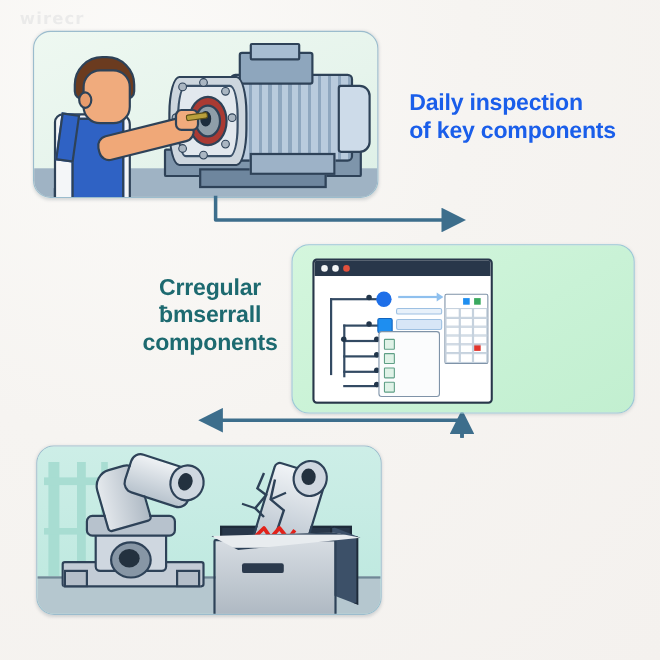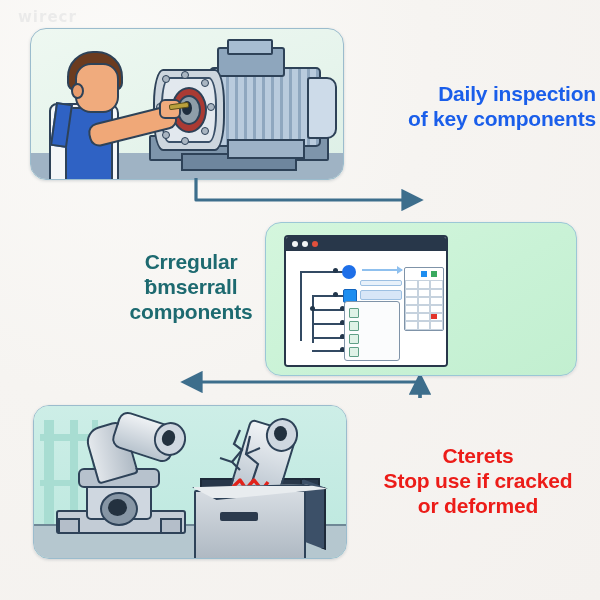--- a/index.html
+++ b/index.html
@@ -74,21 +74,21 @@
     font-weight: 700;
     line-height: 1.18;
     letter-spacing: -.2px;
     white-space: pre-line;
   }
   .cap-top {
     left: 372px; top: 82px;
     width: 224px;
     font-size: 21px;
     color: #1a5eea;
-    text-align: right;
+    text-align: left;
   }
   .cap-mid-left {
     left: 96px;  top: 250px;
     width: 190px;
     font-size: 21px;
     color: #1d6a70;
     text-align: center;
   }
   .cap-mid-right {
     left: 455px; top: 272px;
@@ -404,17 +404,14 @@
     </svg>
     <svg class="il crack-red" viewBox="0 0 40 14" xmlns="http://www.w3.org/2000/svg">
       <path d="M2,10 L10,2 L16,11 L24,2 L32,12 L38,4" fill="none" stroke="#e2221a" stroke-width="3.4" stroke-linejoin="round"></path>
     </svg>
     <div class="il bin-side"></div>
     <div class="il bin-body"></div>
     <div class="il bin-lip"></div>
     <div class="il bin-slot"></div>
   </div>
 
-  <div class="caption cap-bottom">Cterets
-Stop use if cracked
-or deformed</div>
 
 </div>
 
 </body></html>

